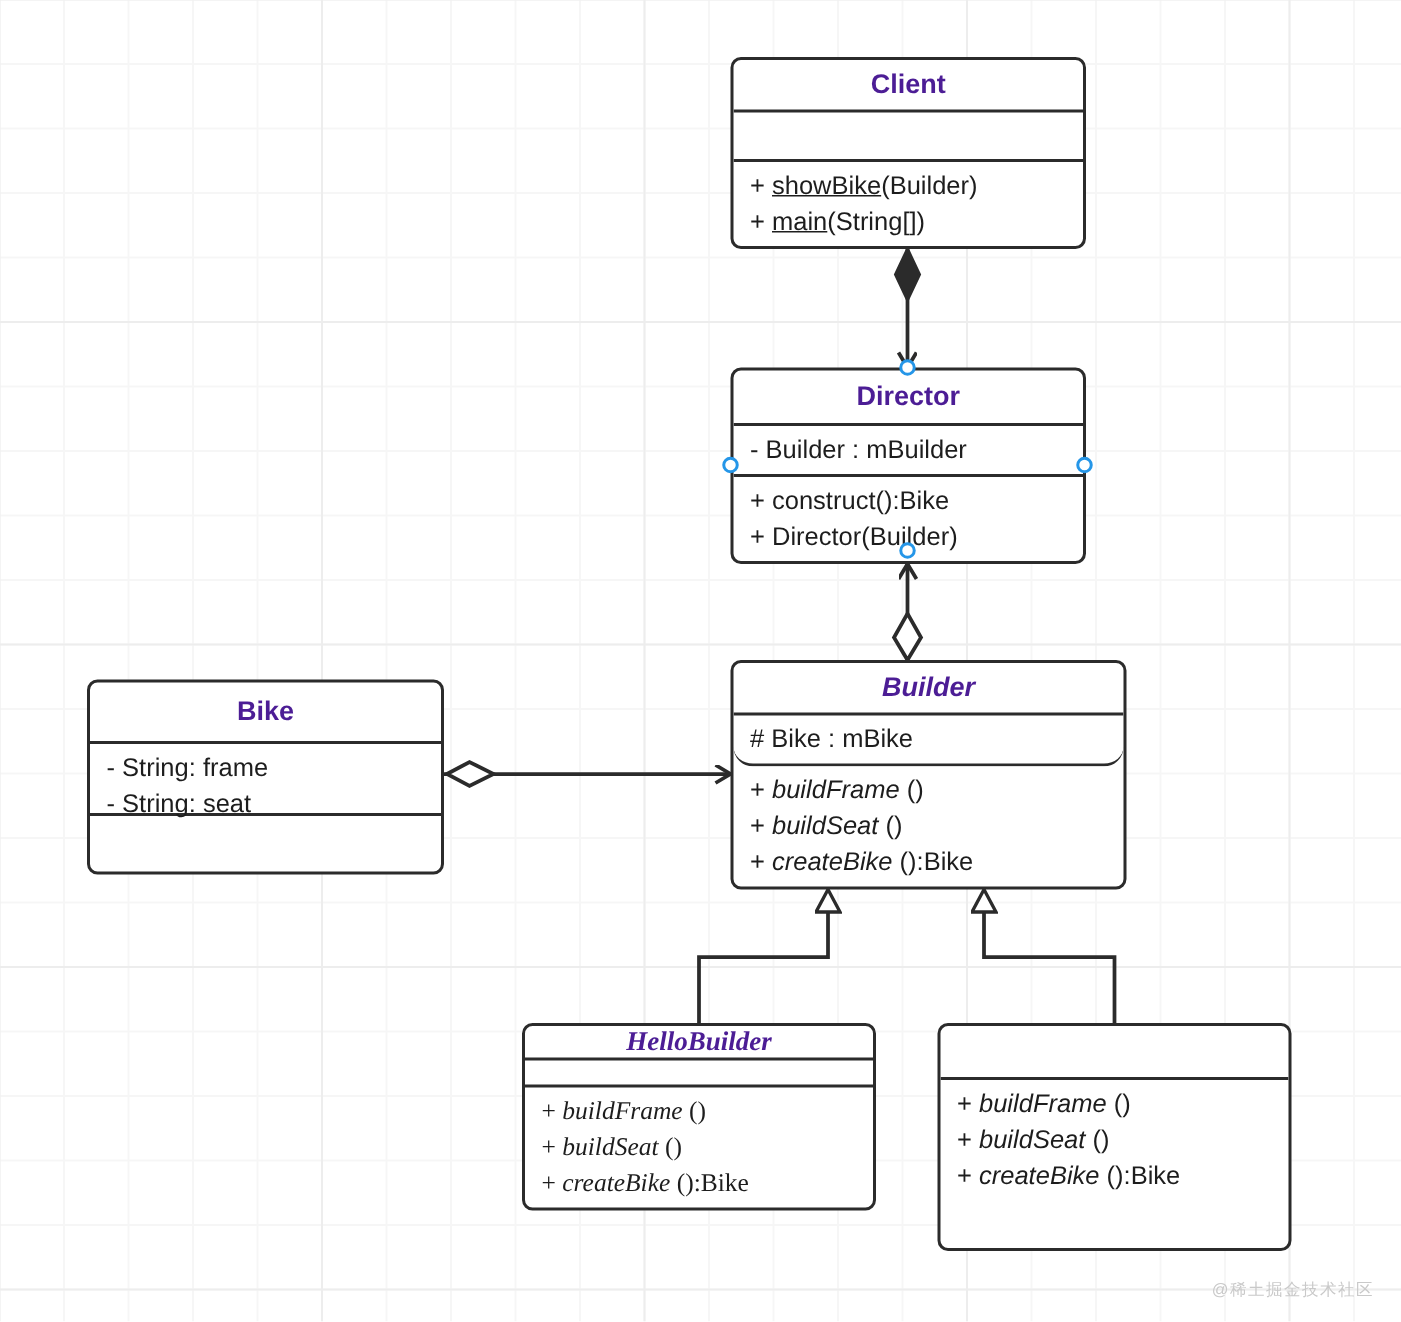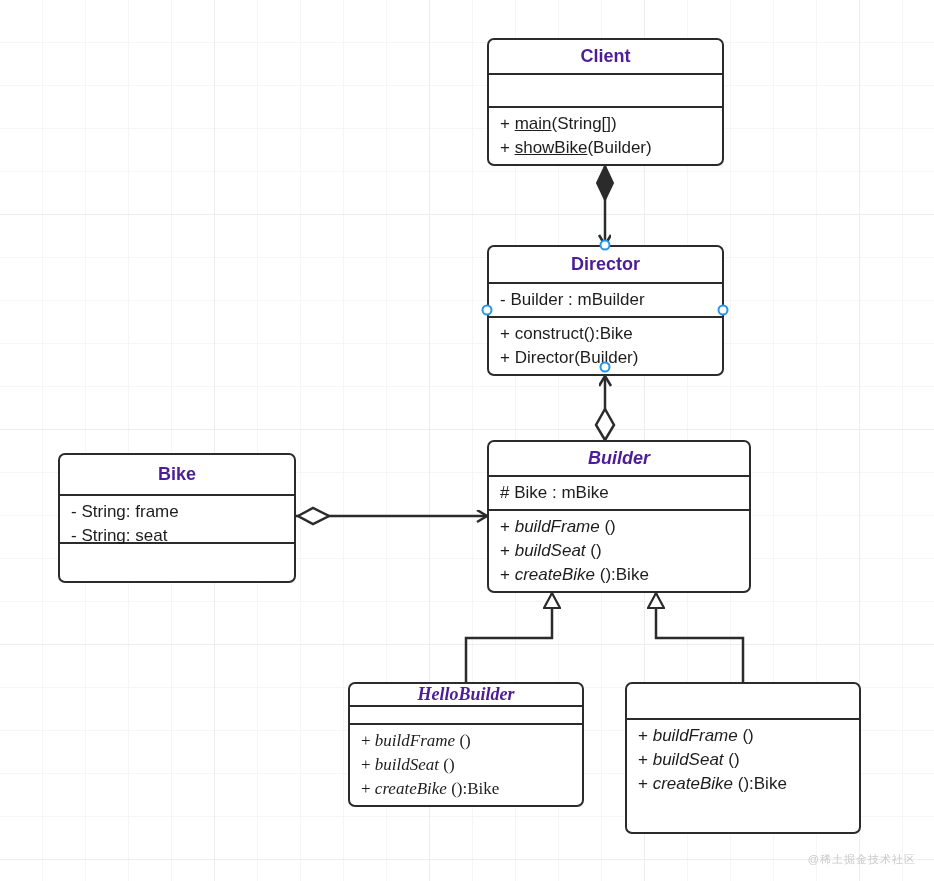--- a/index.html
+++ b/index.html
@@ -69,21 +69,21 @@
   #cls-client  .cls-title   { height: 43px; }
   #cls-client  .sec-attrs   { height: 38px; }
   #cls-client  .sec-ops     { height: auto; }
 
   #cls-director { left: 487px; top: 245px; width: 237px; height: 131px; }
   #cls-director .cls-title  { height: 44px; }
   #cls-director .sec-attrs  { height: 36px; }
 
   #cls-builder  { left: 487px; top: 440px; width: 264px; height: 153px; }
   #cls-builder  .cls-title  { height: 44px; }
-  #cls-builder  .sec-attrs  { height: 37px; }
+  #cls-builder  .sec-attrs  { height: 37px; border-radius: 13px; }
 
   #cls-bike     { left: 58px;  top: 453px; width: 238px; height: 130px; }
   #cls-bike     .cls-title  { height: 41px; }
   #cls-bike     .sec-attrs  { height: 48px; }
 
   #cls-hello    { left: 348px; top: 682px; width: 236px; height: 125px; font-family: Liberation Serif, serif; }
   #cls-hello    .cls-title  { height: 44px; }
   #cls-hello    .sec-attrs  { height: 36px; }
 
   #cls-mobike   { left: 625px; top: 682px; width: 236px; height: 152px; }
@@ -147,23 +147,23 @@
     <g>
       <path d="M 743,682 L 743,638 L 656,638 L 656,593" fill="none" stroke="#2b2b2b" stroke-width="2.5" stroke-linejoin="miter" marker-end="url(#mk-hollowtri)"></path>
     </g>
   </svg>
 
   <div class="uml-class" id="cls-client">
     <div class="cls-title">Client</div>
     <div class="cls-section sec-attrs divided"></div>
     <div class="cls-section sec-ops">
       <div class="member underline"><span>+</span>
+        <span class="mname">showBike</span><span>(Builder)</span></div>
+      <div class="member underline"><span>+</span>
         <span class="mname">main</span><span>(String[])</span></div>
-      <div class="member underline"><span>+</span>
-        <span class="mname">showBike</span><span>(Builder)</span></div>
     </div>
   </div>
 
   <div class="uml-class" id="cls-director">
     <div class="cls-title">Director</div>
     <div class="cls-section sec-attrs divided">
       <div class="member"><span>-</span>
         <span>Builder : mBuilder</span></div>
     </div>
     <div class="cls-section sec-ops">

